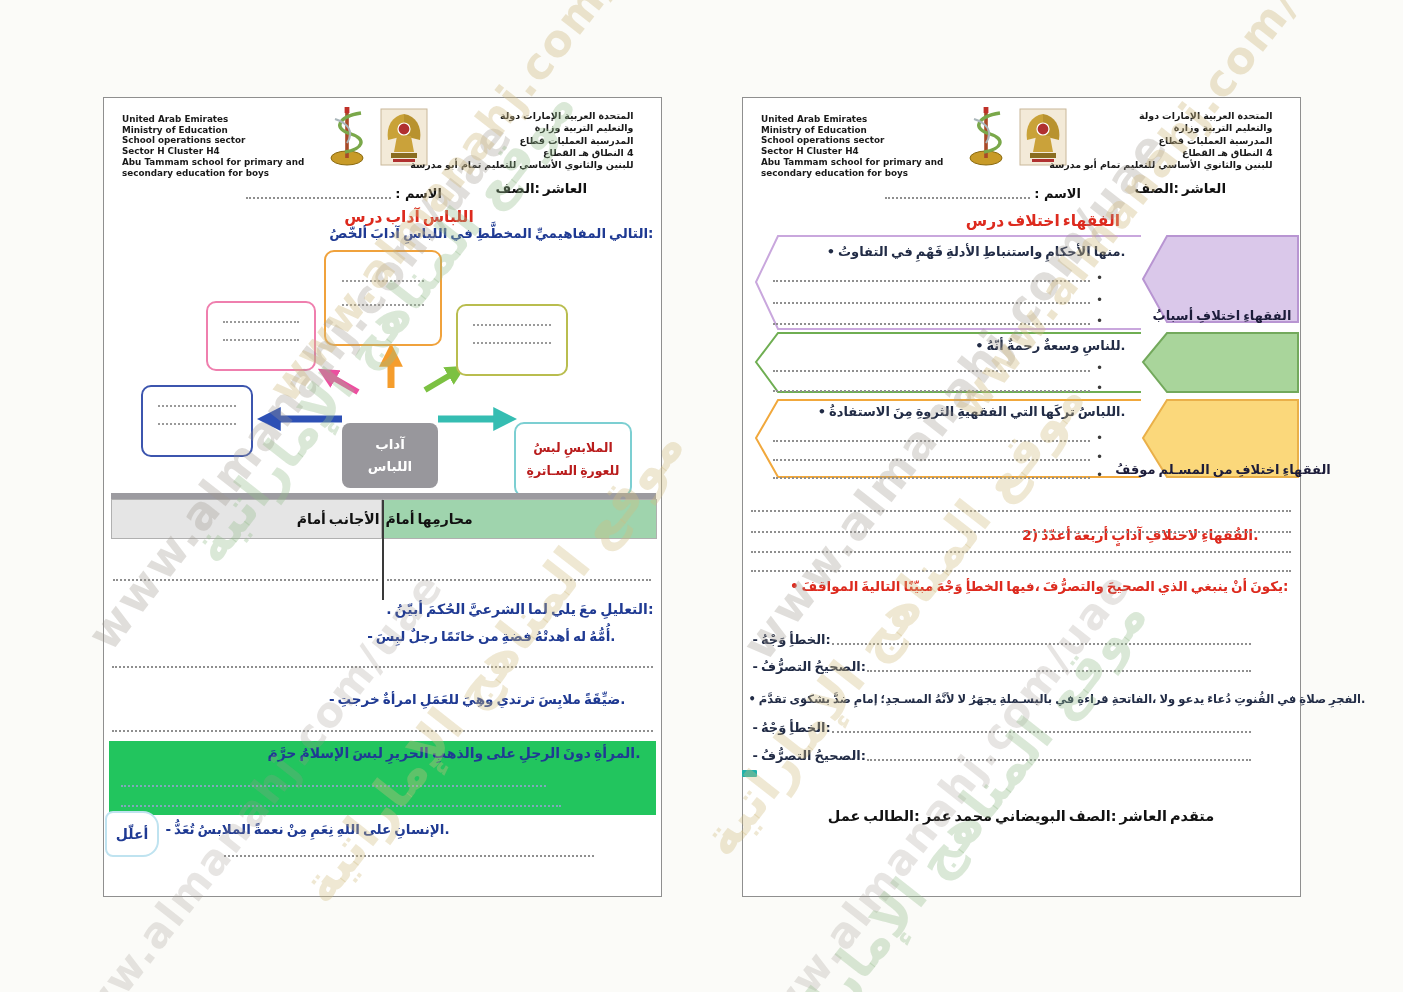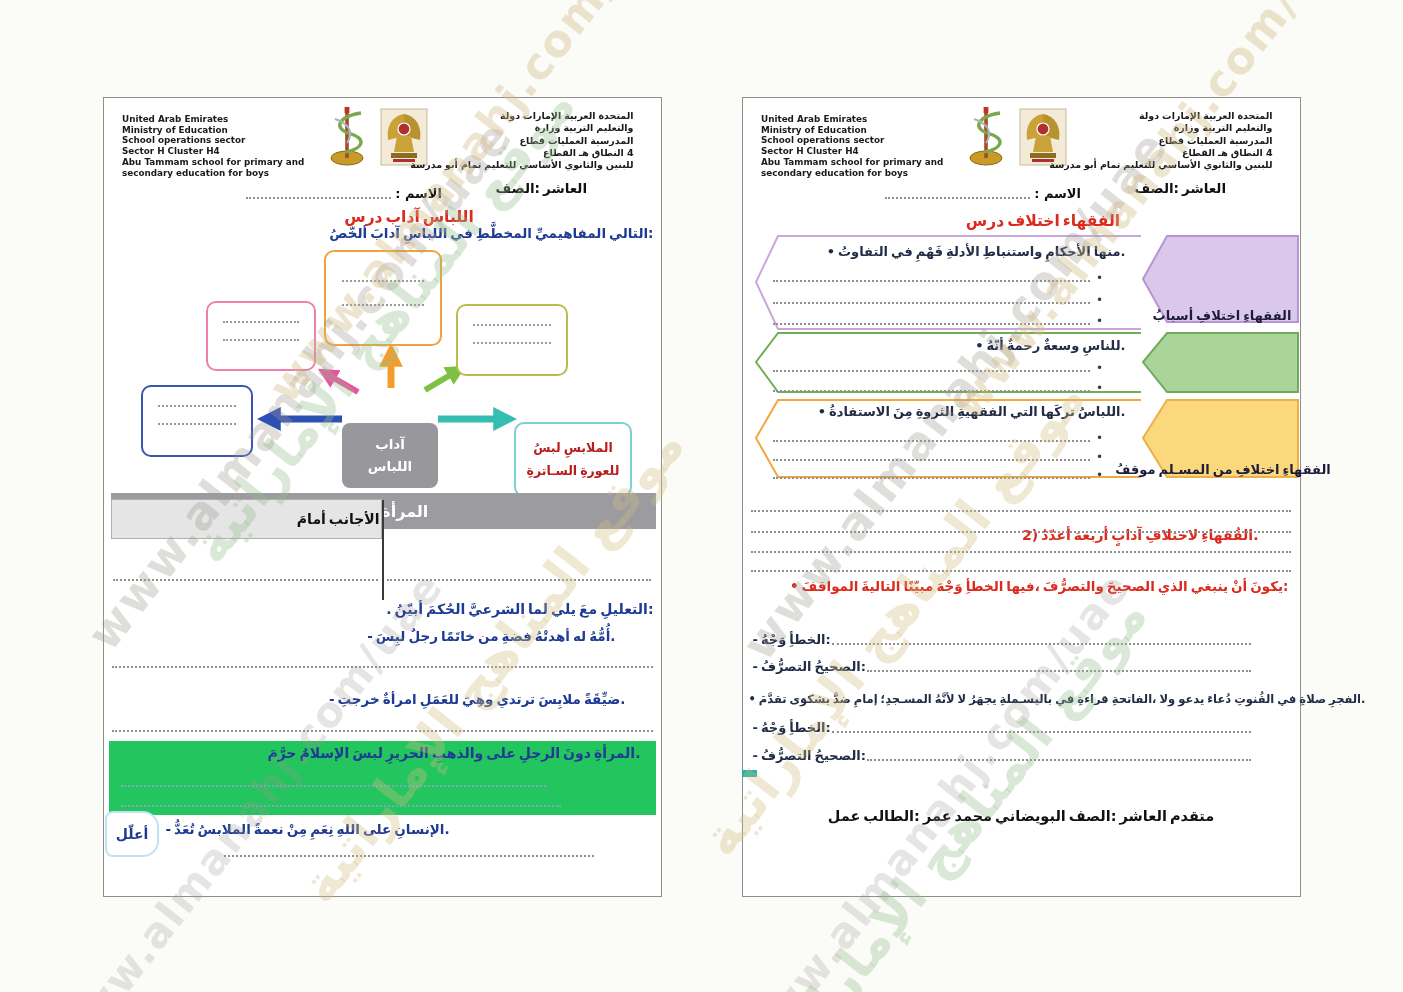--- a/index.html
+++ b/index.html
@@ -150,20 +150,23 @@
     </div>
 
     <div class="abs flexc" style="left:7px;top:358px;width:545px;height:36px;background:#9c9ba0;color:#fff;font-weight:bold;font-size:16px;" data-rev="">
         <span class="w">عورة</span>
         <span class="w">المرأة</span>
       </div>
 
     <div class="abs" style="left:7px;top:401px;width:269px;height:38px;background:#e5e5e5;border:1px solid #b0b0b0;display:flex;align-items:center;">
       <span class="bold13" style="font-size:14px;padding-left:14px;direction:ltr;" data-rev=""><span class="w">أمامَ</span><span class="w">الأجانب</span></span>
     </div>
+    <div class="abs" style="left:279px;top:401px;width:272px;height:38px;background:#9fd4ad;border:1px solid #b0b0b0;display:flex;align-items:center;justify-content:flex-end;">
+      <span class="bold13" style="font-size:14px;padding-right:16px;direction:ltr;" data-rev=""><span class="w">أمامَ</span><span class="w">محارمِها</span></span>
+    </div>
     <div class="abs" style="left:278px;top:402px;width:2px;height:100px;background:#3a3a3a;"></div>
     <div class="abs dl" style="left:9px;top:481px;width:265px;"></div>
     <div class="abs dl" style="left:283px;top:481px;width:264px;"></div>
 
     <div class="abs blue" style="right:6px;top:503px;font-size:14px;" data-rev=""><span class="w">.</span><span class="w">أبيّنُ</span><span class="w">الحُكمَ</span><span class="w">الشرعيَّ</span><span class="w">لما</span><span class="w">يلي</span><span class="w">معَ</span><span class="w">التعليلِ:</span></div>
     <div class="abs blue" style="right:44px;top:530px;font-size:13.5px;" data-rev=""><span class="w">-</span><span class="w">لبِسَ</span><span class="w">رجلٌ</span><span class="w">خاتَمًا</span><span class="w">من</span><span class="w">فضةِ</span><span class="w">أهدتْهُ</span><span class="w">له</span><span class="w">أُمُّهُ.</span></div>
     <div class="abs dl" style="left:8px;top:568px;width:541px;"></div>
     <div class="abs blue" style="right:34px;top:593px;font-size:13.5px;" data-rev=""><span class="w">-</span><span class="w">خرجتِ</span><span class="w">امرأةٌ</span><span class="w">للعَمَلِ</span><span class="w">وهِيَ</span><span class="w">ترتدي</span><span class="w">ملابِسَ</span><span class="w">ضيِّقَةً.</span></div>
     <div class="abs dl" style="left:8px;top:632px;width:541px;"></div>
 

